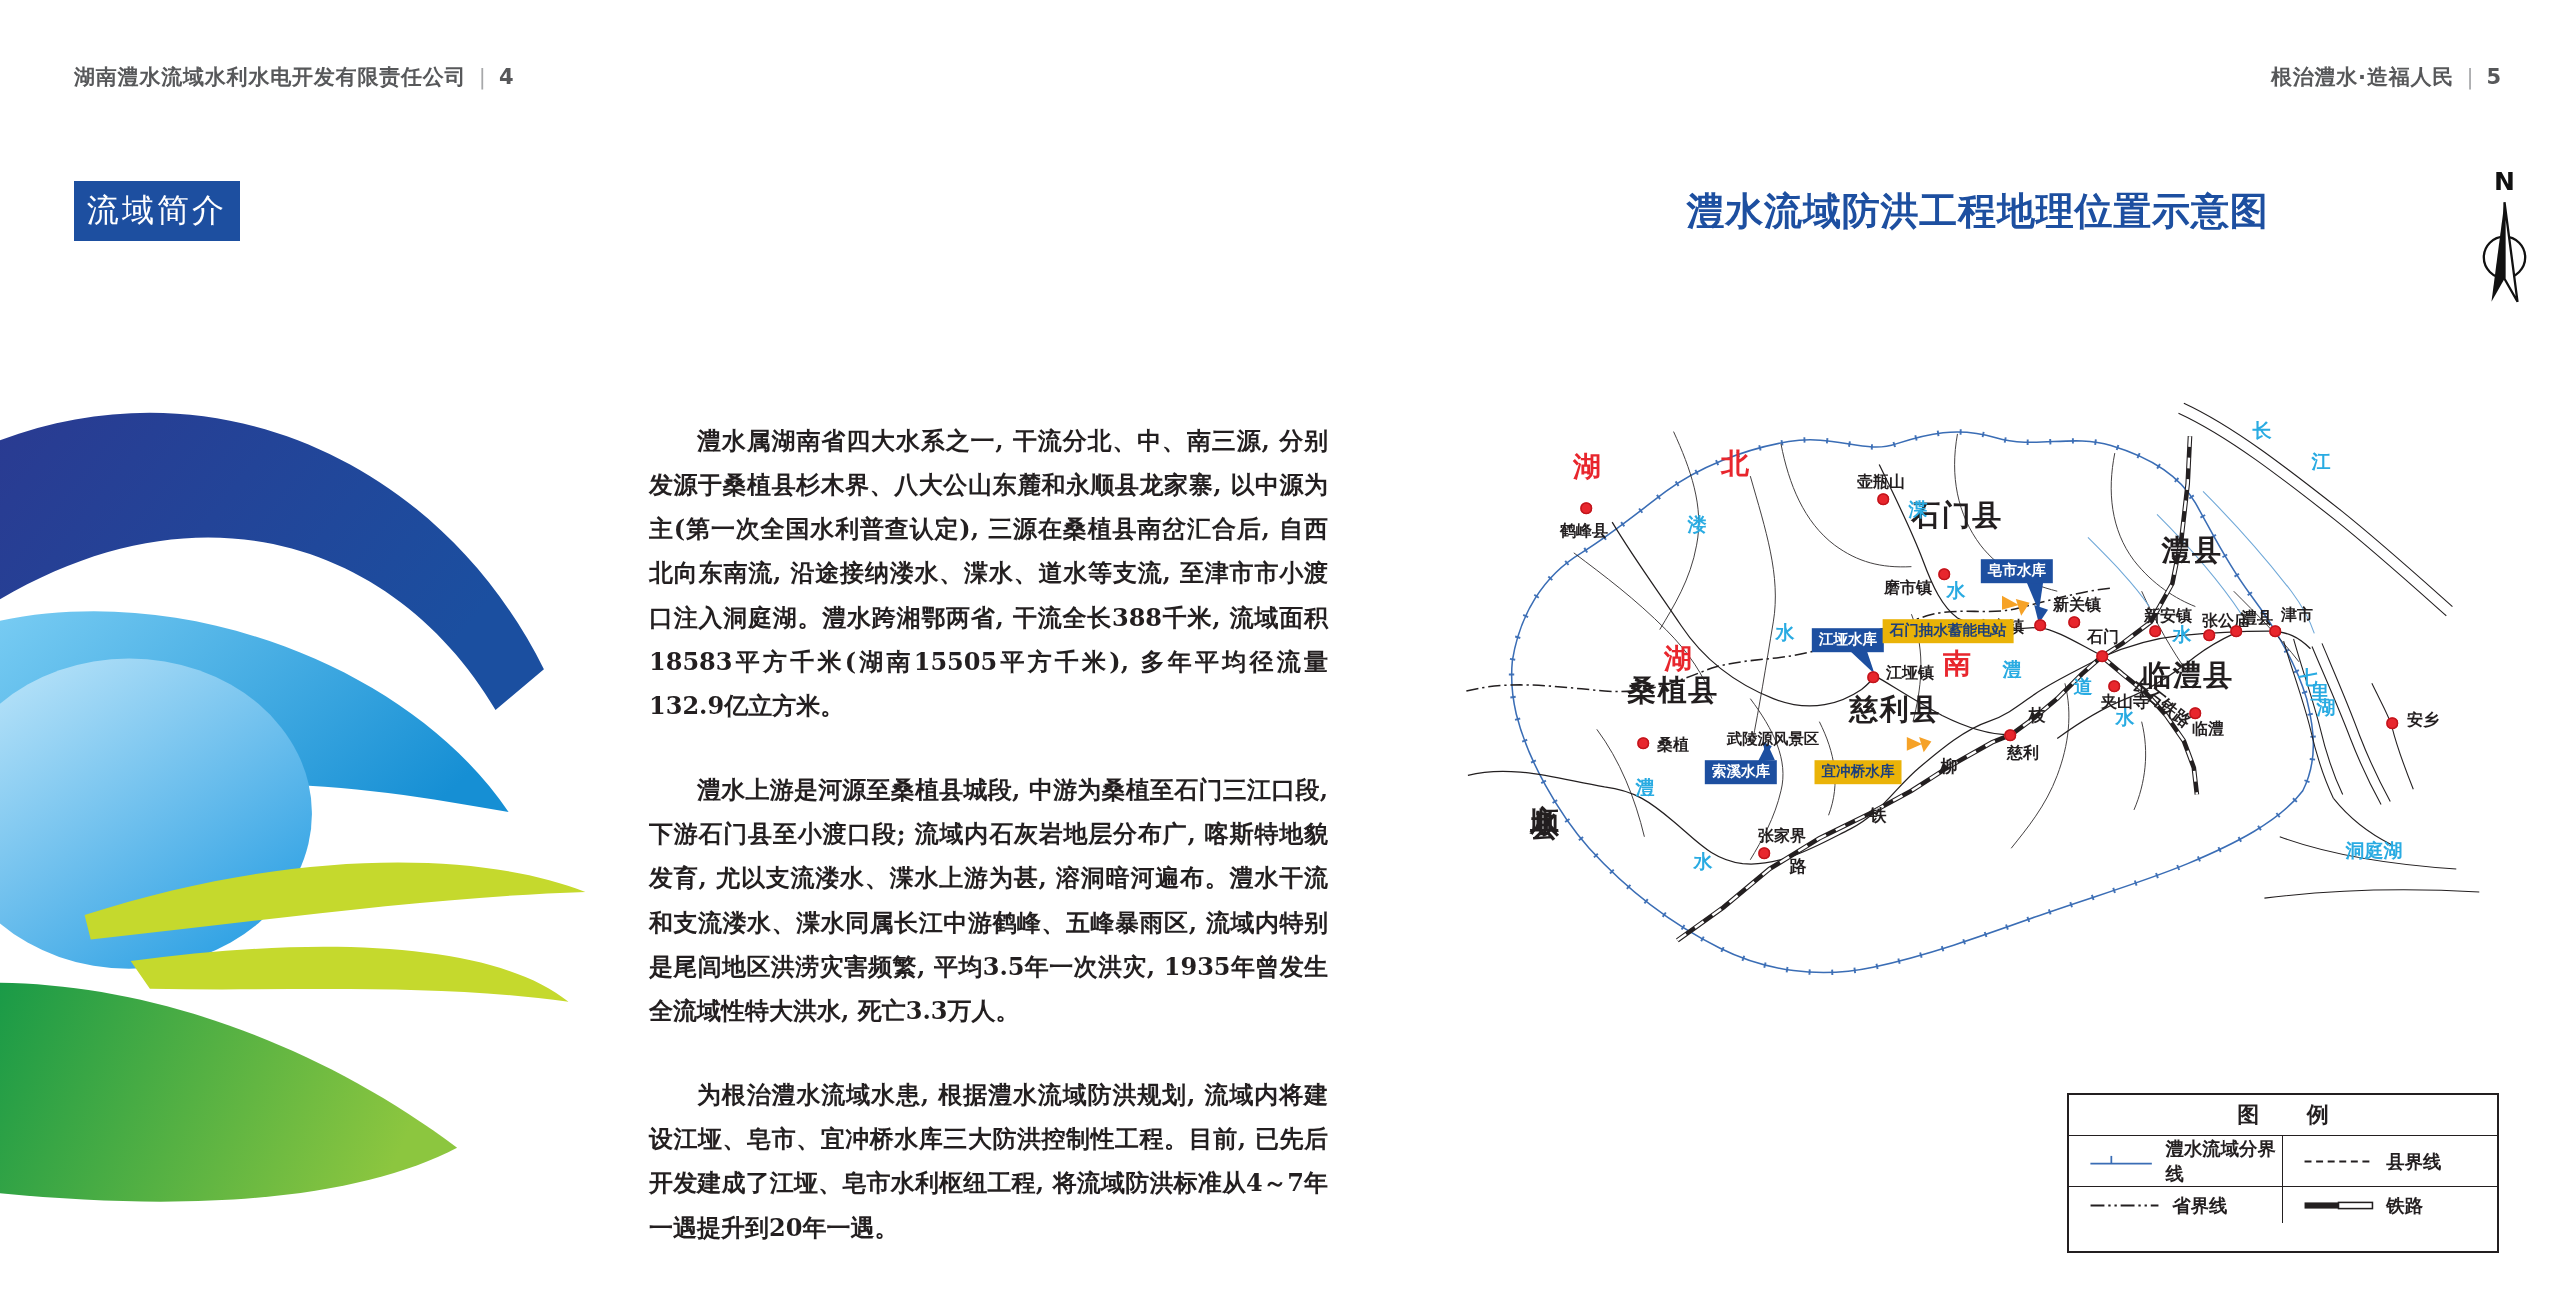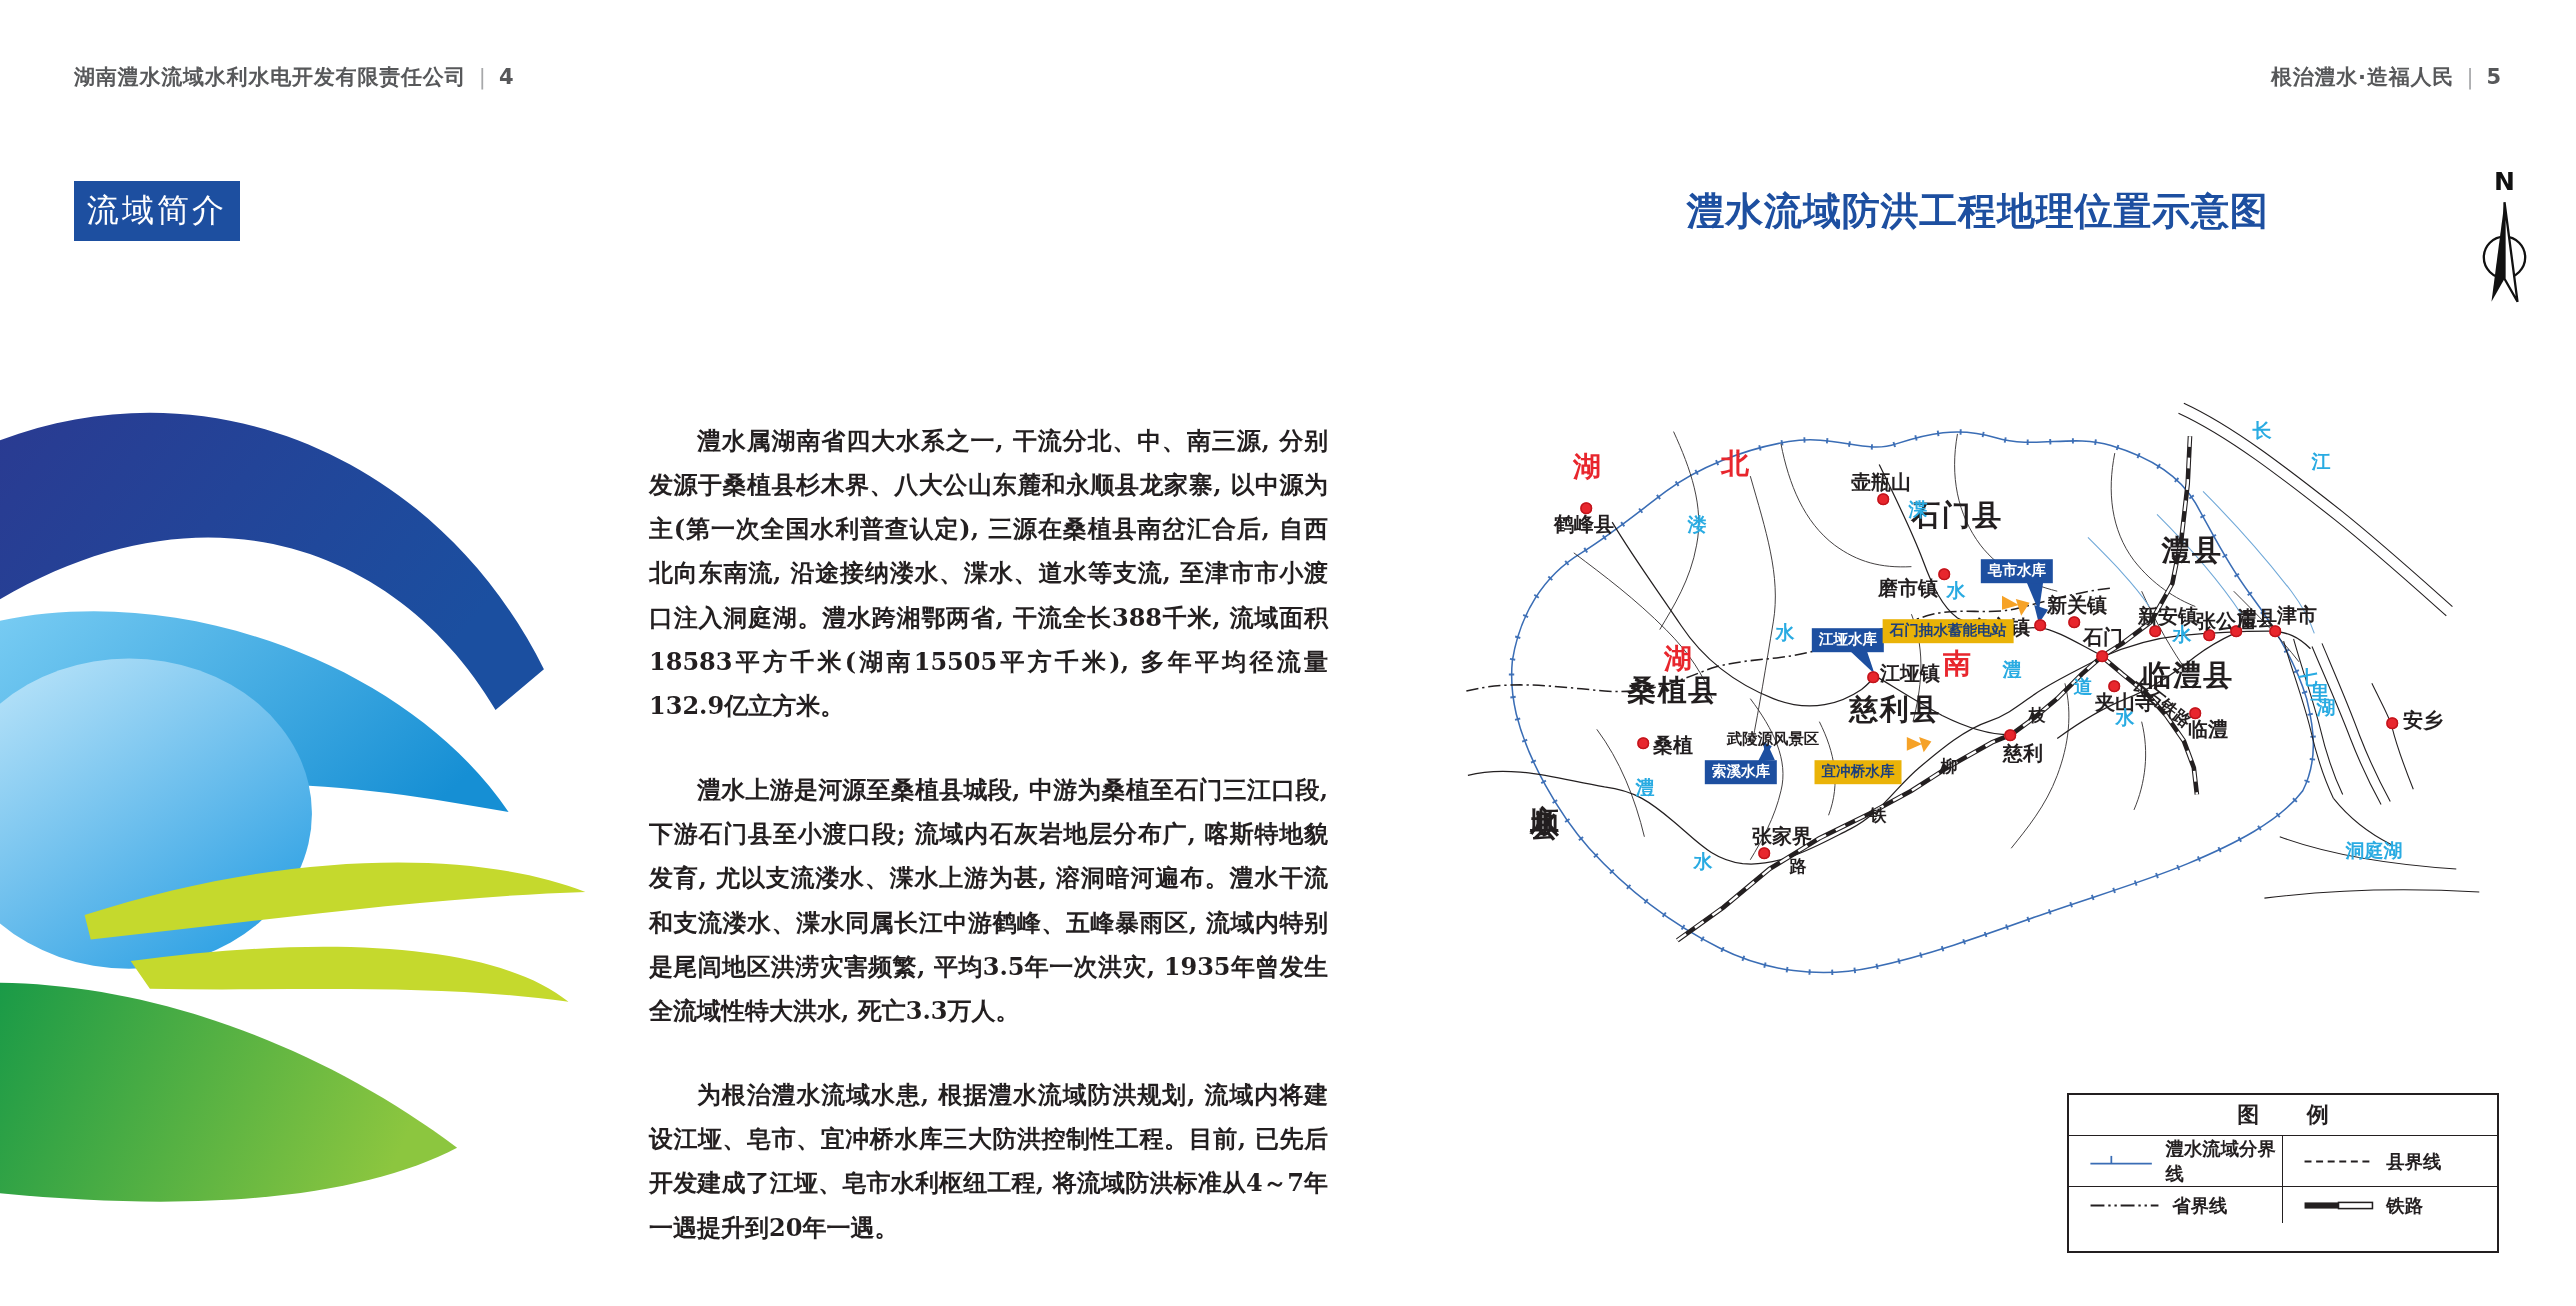--- a/index.html
+++ b/index.html
@@ -22,21 +22,21 @@
   .map-title{position:absolute;left:1674px;top:186px;width:607px;text-align:center;
         font-size:38px;font-weight:bold;color:#1d4fa0;letter-spacing:0.8px;}
   .compass{position:absolute;left:2466px;top:167px;width:77px;text-align:center;}
   .compass .n{font-size:25px;font-weight:bold;color:#111;font-family:"DejaVu Sans","Liberation Sans",sans-serif;}
   .map{position:absolute;left:1420px;top:361px;width:1121px;height:729px;}
   .map svg.base{position:absolute;left:0;top:0;}
   .prov{position:absolute;color:#e8262d;font-weight:bold;font-size:28px;transform:translate(-50%,-50%);}
   .county{position:absolute;color:#221e1f;font-weight:bold;font-size:29px;letter-spacing:1.5px;white-space:nowrap;transform:translate(-50%,-50%);}
   .county.vert{writing-mode:vertical-rl;letter-spacing:4.6px;}
   .town-dot{position:absolute;width:11.5px;height:11.5px;border-radius:50%;background:#e8262d;box-shadow:inset 0 0 0 1.5px #c0161d;transform:translate(-50%,-50%);}
-  .town-label{position:absolute;font-size:20px;font-weight:bold;color:#221e1f;white-space:nowrap;transform:translate(-50%,-50%);}
+  .town-label{position:absolute;font-size:16px;font-weight:bold;color:#221e1f;white-space:nowrap;transform:translate(-50%,-50%);}
   .river-char{position:absolute;color:#29abe2;font-weight:bold;font-size:19px;white-space:nowrap;transform:translate(-50%,-50%);}
   .area-label{position:absolute;color:#221e1f;font-weight:bold;font-size:15.4px;white-space:nowrap;transform:translate(-50%,-50%);}
   .rail-char{position:absolute;color:#221e1f;font-weight:bold;font-size:17px;white-space:nowrap;transform:translate(-50%,-50%);}
   .res-label{position:absolute;padding:2.3px 7px;font-size:14.6px;font-weight:bold;white-space:nowrap;transform:translate(-50%,-50%);}
   .res-label.navy{background:#1d4fa0;color:#ffffff;}
   .res-label.orange{background:#eab308;color:#1d3f7a;margin-top:28px;}
   
   .legend{position:absolute;left:2067px;top:1093px;width:432px;height:160px;border:2.3px solid #231f20;background:#fff;box-sizing:border-box;}
   .legend-title{height:40px;border-bottom:1.5px solid #231f20;display:flex;align-items:center;justify-content:center;
         font-size:22px;font-weight:bold;letter-spacing:20px;text-indent:20px;}
@@ -182,21 +182,21 @@
         <div class="prov" style="left: 315px; top: 103px;">北</div>
         <div class="prov" style="left: 258px; top: 298px;">湖</div>
         <div class="prov" style="left: 537px; top: 303px;">南</div>
         <div class="county" style="left: 537px; top: 155px;">石门县</div>
         <div class="county" style="left: 772px; top: 190px;">澧县</div>
         <div class="county" style="left: 768px; top: 315px;">临澧县</div>
         <div class="county" style="left: 253px; top: 330px;">桑植县</div>
         <div class="county" style="left: 475px; top: 349px;">慈利县</div>
         <div class="county vert" style="left: 125px; top: 426px;">永顺县</div>
         <div class="town-dot" style="left: 166px; top: 147px;"></div>
-        <div class="town-label" style="left: 164px; top: 163px;">鹤峰县</div>
+        <div class="town-label" style="left: 164px; top: 170px;">鹤峰县</div>
         <div class="town-dot" style="left: 463px; top: 138px;"></div>
         <div class="town-label" style="left: 461px; top: 121px;">壶瓶山</div>
         <div class="town-dot" style="left: 524px; top: 213px;"></div>
         <div class="town-label" style="left: 488px; top: 227px;">磨市镇</div>
         <div class="town-dot" style="left: 620px; top: 264px;"></div>
         <div class="town-label" style="left: 580px; top: 266px;">皂市镇</div>
         <div class="town-dot" style="left: 654px; top: 261px;"></div>
         <div class="town-label" style="left: 657px; top: 244px;">新关镇</div>
         <div class="town-dot" style="left: 682px; top: 295px;"></div>
         <div class="town-label" style="left: 683px; top: 276px;">石门</div>

